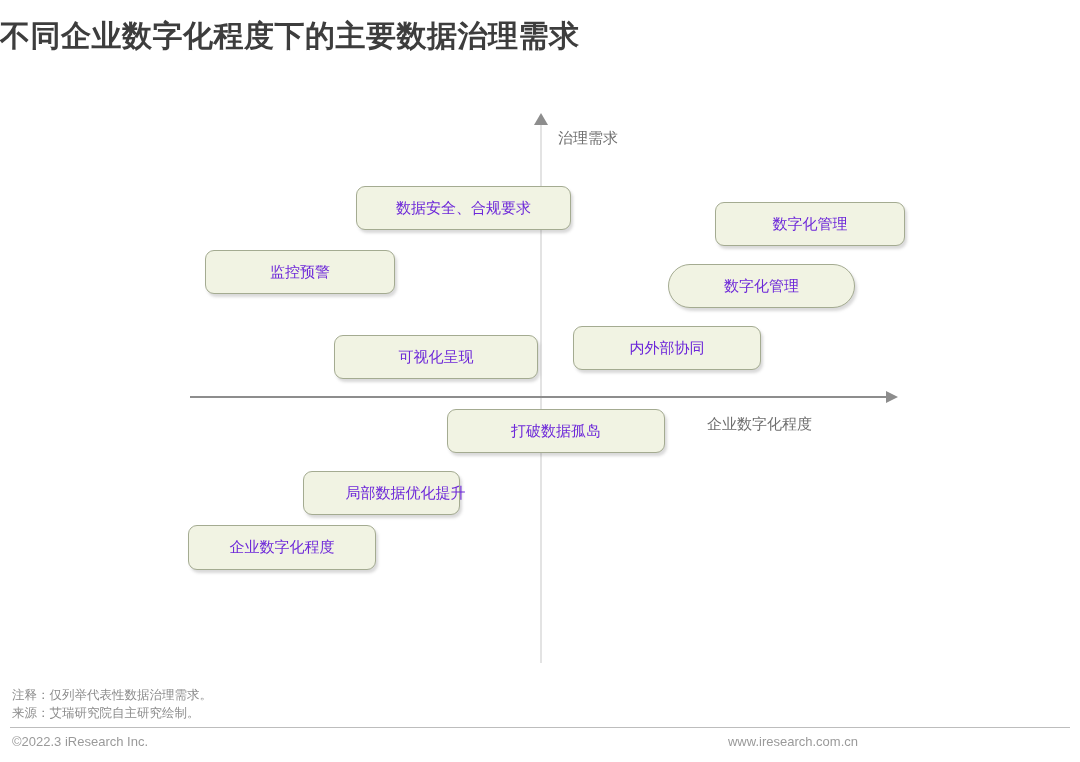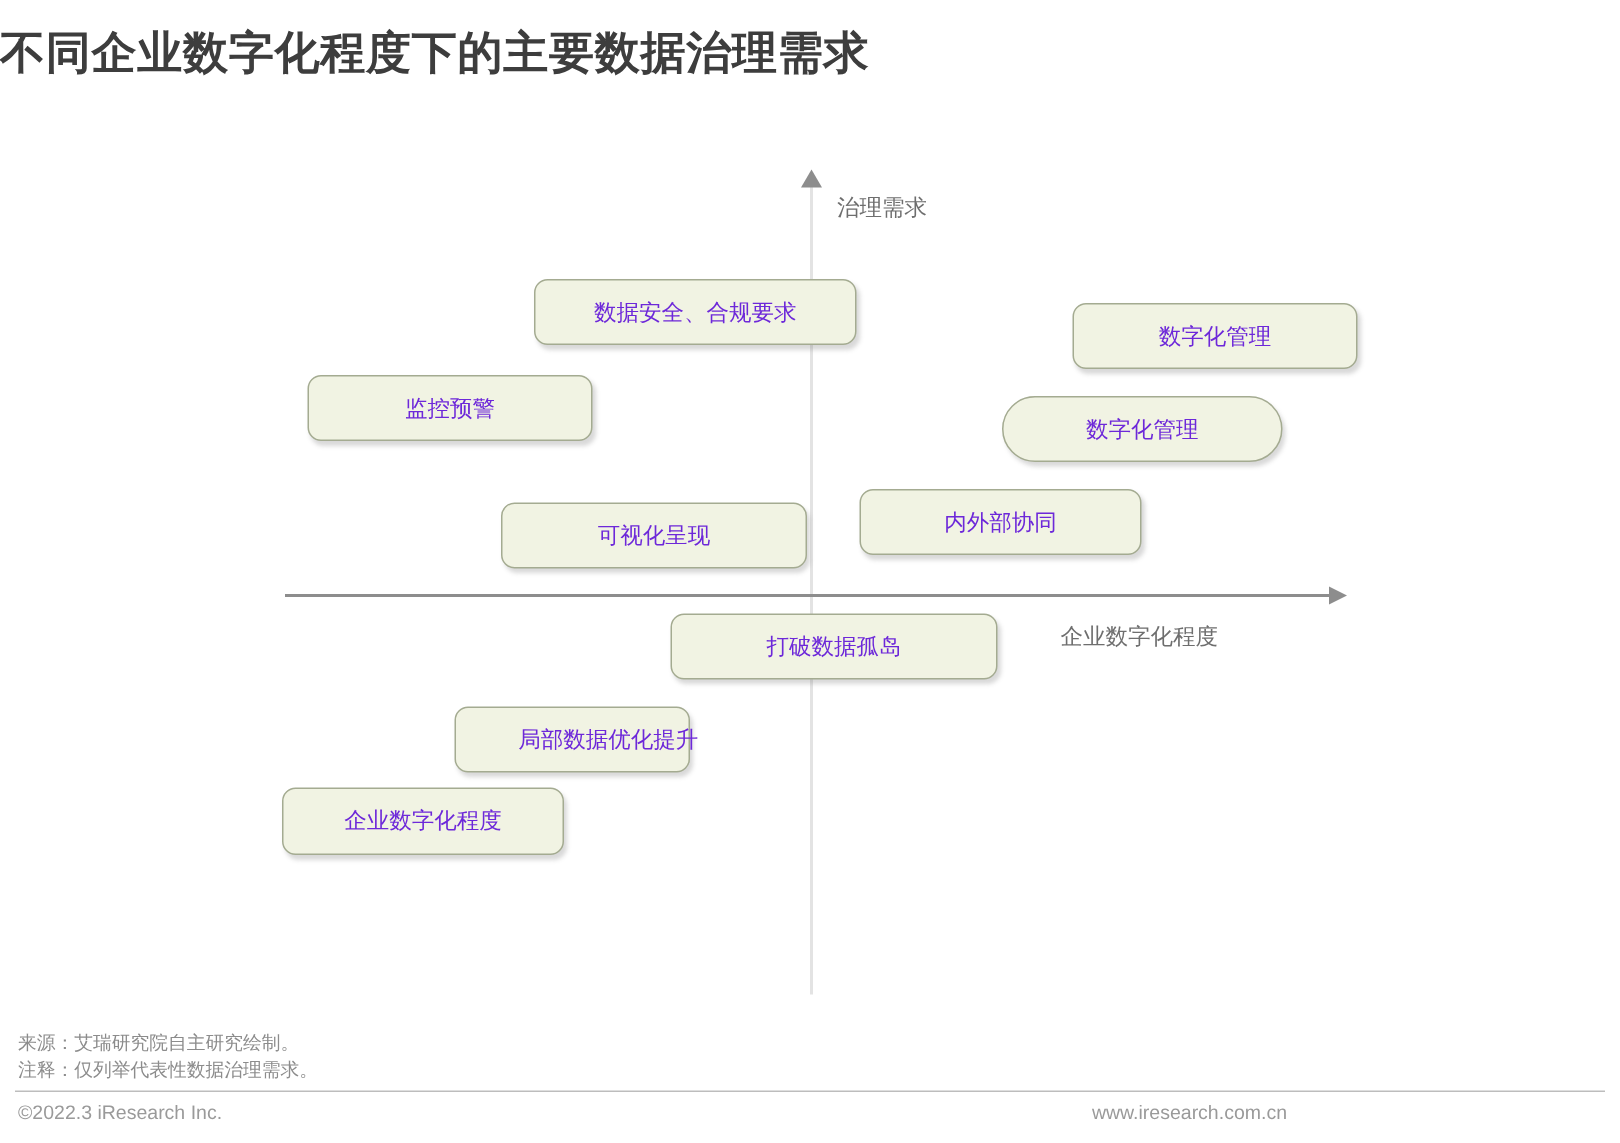--- a/index.html
+++ b/index.html
@@ -163,22 +163,22 @@
       <div class="node" style="left: 668px; top: 264px; width: 187px; height: 44px; border-radius: 22px;">数字化管理</div>
       <div class="node" style="left: 573px; top: 326px; width: 188px; height: 44px;">内外部协同</div>
       <div class="node" style="left: 334px; top: 335px; width: 204px; height: 44px;">可视化呈现</div>
       <div class="node" style="left: 447px; top: 409px; width: 218px; height: 44px;">打破数据孤岛</div>
       <div class="node" style="left: 303px; top: 471px; width: 157px; height: 44px; padding-left: 48px;">局部数据优化提升</div>
       <div class="node" style="left: 188px; top: 525px; width: 188px; height: 45px;">企业数字化程度</div>
     </div>
 </div>
 
 <div class="notes">
+  <div>注释：仅列举代表性数据治理需求。</div>
   <div>来源：艾瑞研究院自主研究绘制。</div>
-  <div>注释：仅列举代表性数据治理需求。</div>
 </div>
 
 <div class="footer-rule"></div>
 
 <div class="footer">
   <div class="footer-left">©2022.3 iResearch Inc.</div>
   <div class="footer-right">www.iresearch.com.cn</div>
 </div>
 
 </body></html>

